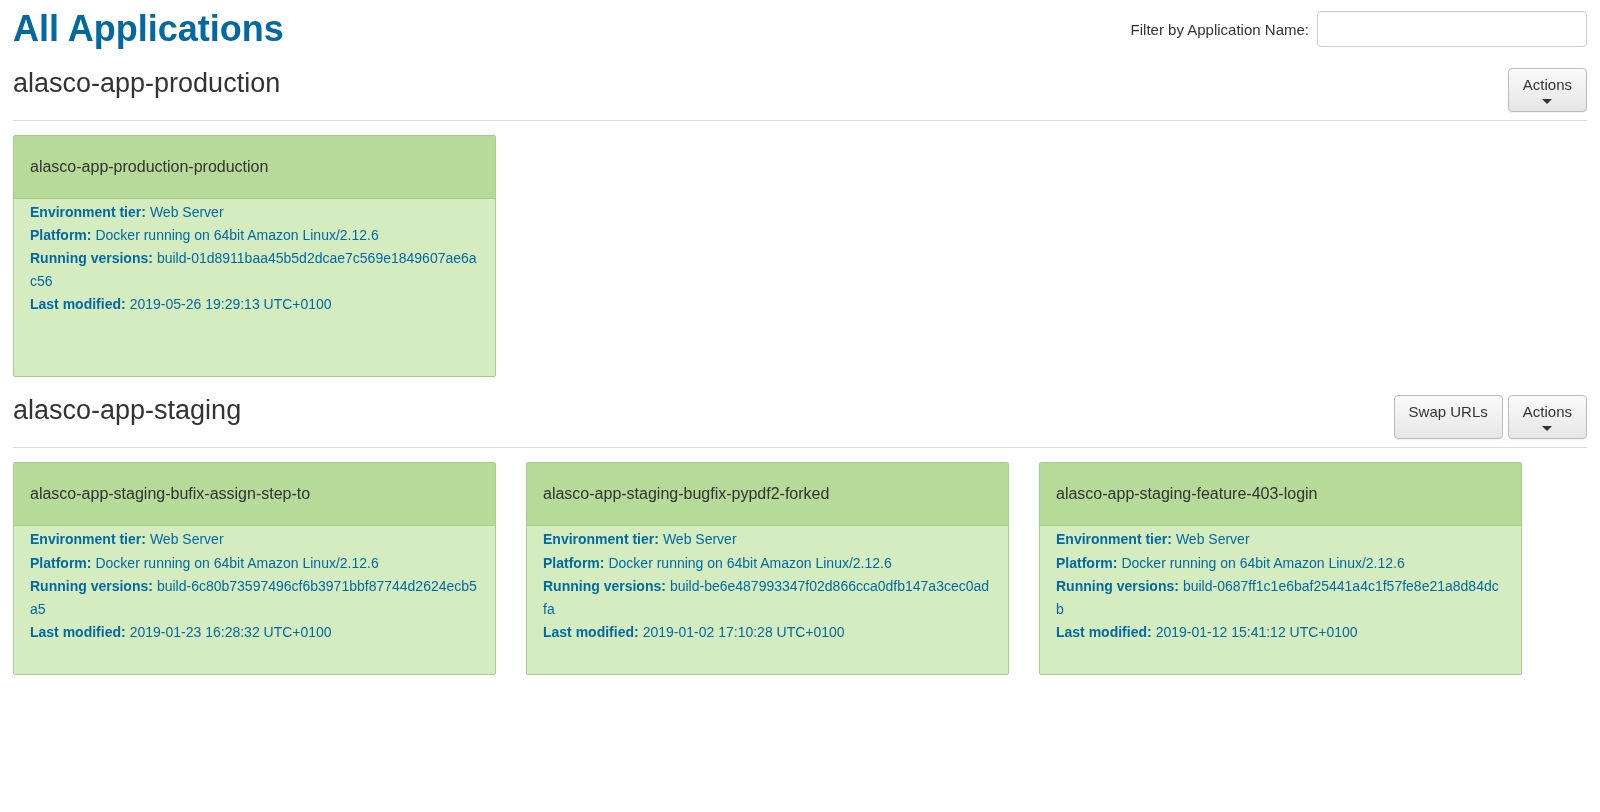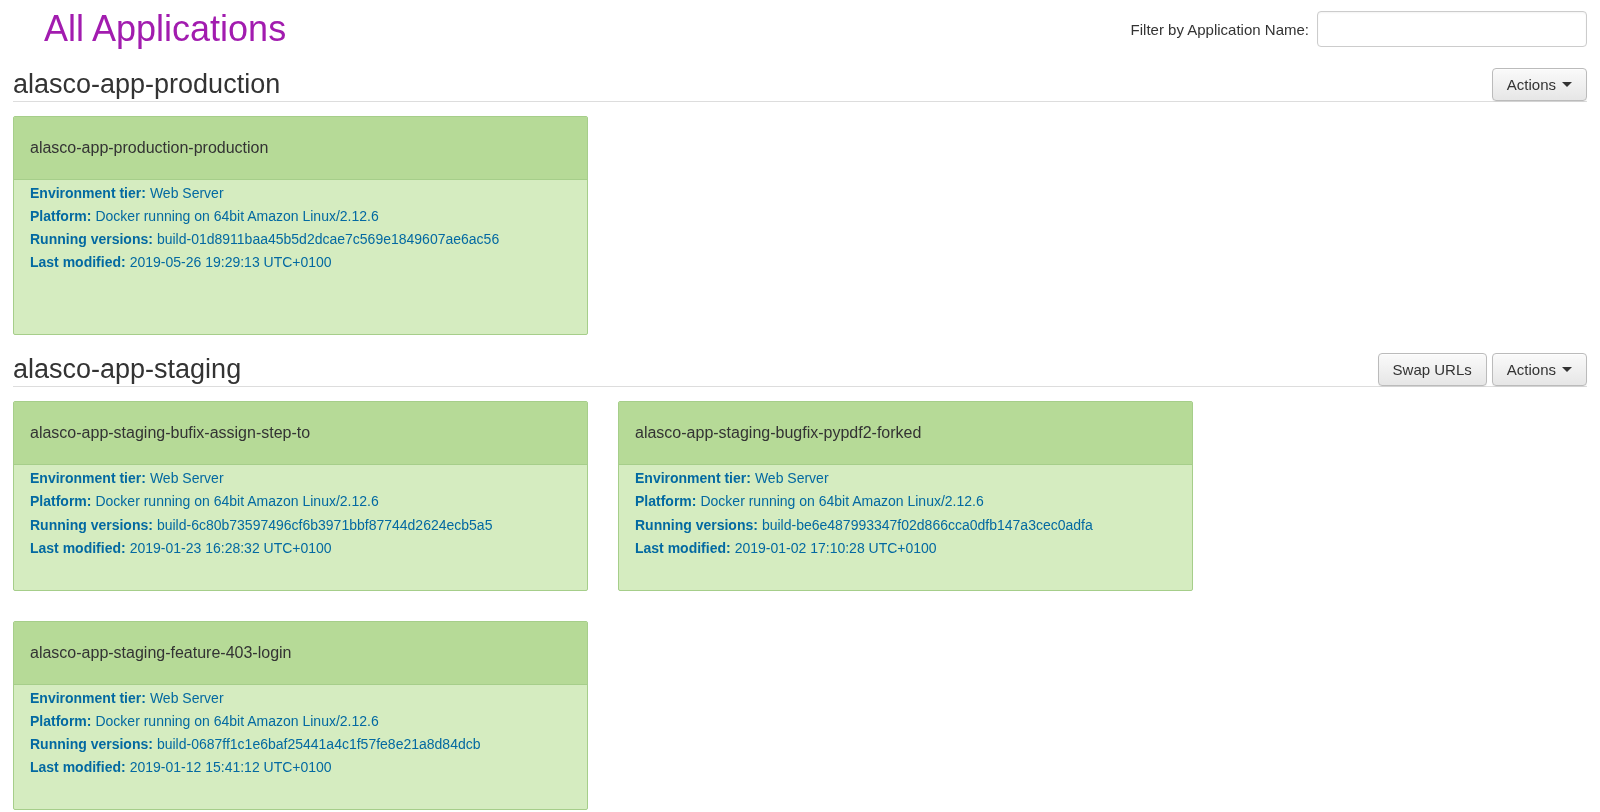--- a/index.html
+++ b/index.html
@@ -11,23 +11,22 @@
       padding: 0 13px;
     }
     .page-header {
       display: flex;
       justify-content: space-between;
       align-items: center;
       padding-top: 8px;
     }
     .page-title {
       font-size: 36px;
-      font-weight: 400;
-      color: #a21caf;
-      margin-left: 31px;
+      font-weight: 700;
+      color: #0369a1;
     }
     .filter-group {
       display: flex;
       align-items: center;
       gap: 8px;
     }
     .filter-label {
       font-size: 15px;
       color: #333;
     }
@@ -40,22 +39,23 @@
       font-size: 14px;
       background: #fff;
       box-shadow: inset 0 1px 2px rgba(0,0,0,0.05);
     }
     .app-section {
       margin-top: 18px;
     }
     .app-header {
       display: flex;
       justify-content: space-between;
-      align-items: center;
+      align-items: flex-start;
       border-bottom: 1px solid #ddd;
+      padding-bottom: 8px;
     }
     .app-title {
       font-size: 27px;
       font-weight: 400;
       color: #333;
     }
     .btn-group {
       display: flex;
       gap: 5px;
     }
@@ -64,37 +64,38 @@
       align-items: center;
       gap: 6px;
       padding: 7px 14px;
       font-size: 15px;
       color: #333;
       background: linear-gradient(to bottom, #fafafa, #e6e6e6);
       border: 1px solid #bbb;
       border-radius: 4px;
       cursor: pointer;
       box-shadow: 0 1px 0 rgba(255,255,255,0.6) inset, 0 1px 1px rgba(0,0,0,0.05);
+      flex-direction: column;
     }
     .caret {
       display: inline-block;
       width: 0; height: 0;
       border-left: 5px solid transparent;
       border-right: 5px solid transparent;
       border-top: 5px solid #333;
       vertical-align: middle;
     }
     .env-grid {
       display: flex;
       flex-wrap: wrap;
       gap: 30px;
       margin-top: 14px;
     }
     .env-card {
-      width: 575px;
+      width: 483px;
       border: 1px solid #a6ce8a;
       border-radius: 2px;
       background: #d5ecc0;
       overflow: hidden;
     }
     .env-card-header {
       background: #b6da97;
       padding: 22px 16px;
       font-size: 16px;
       color: #333;

